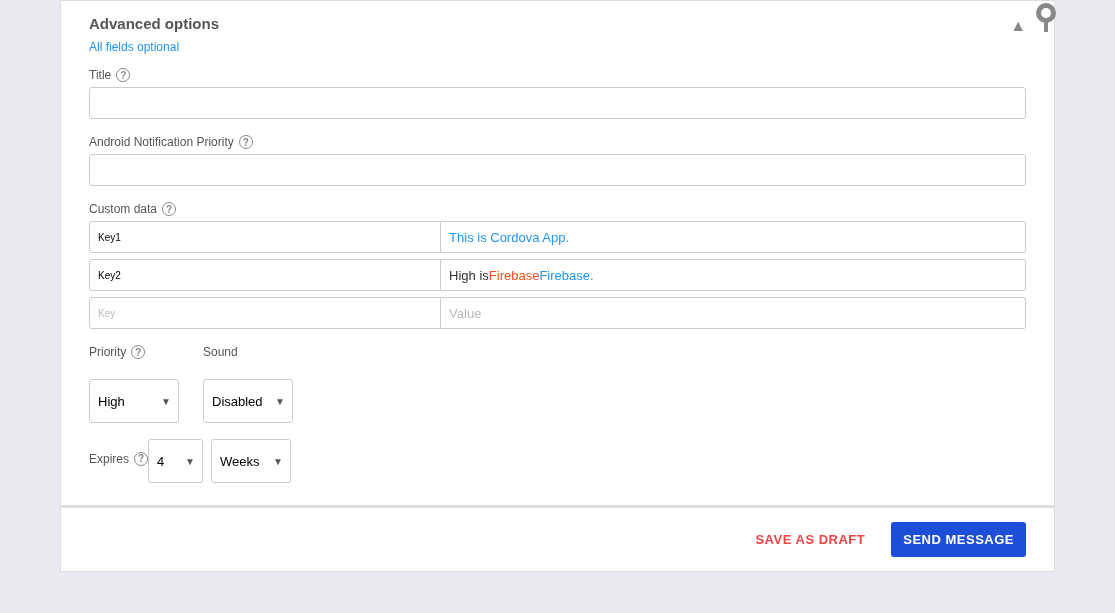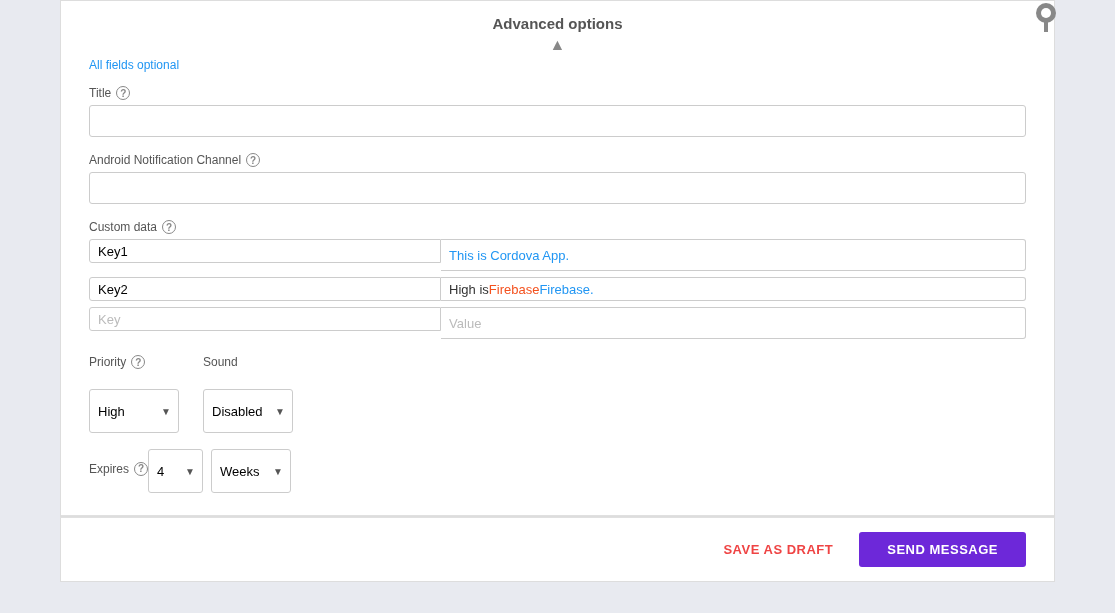--- a/index.html
+++ b/index.html
@@ -65,25 +65,25 @@
     .custom-data-section {
       margin-bottom: 16px;
     }
     .custom-data-row {
       display: flex;
       gap: 0;
       margin-bottom: 6px;
     }
     .custom-data-key {
       flex: 1;
-      height: 24px;
+      height: 32px;
       border: 1px solid #ccc;
       border-radius: 3px 0 0 3px;
       padding: 0 8px;
-      font-size: 13px;
+      font-size: 10px;
       outline: none;
     }
     .custom-data-value {
       flex: 1.7;
       height: 32px;
       border: 1px solid #ccc;
       border-left: none;
       border-radius: 0 3px 3px 0;
       padding: 12px 8px;
       font-size: 13px;
@@ -160,63 +160,63 @@
       border: none;
       color: #ef4444;
       font-size: 13px;
       font-weight: bold;
       cursor: pointer;
       letter-spacing: 0.5px;
       text-transform: uppercase;
       padding: 8px 12px;
     }
     .send-message-btn {
-      background: #6d28d9;
+      background: #1d4ed8;
       border: none;
       color: #fff;
       font-size: 13px;
       font-weight: bold;
       cursor: pointer;
       letter-spacing: 0.5px;
       text-transform: uppercase;
-      padding: 10px 28px;
+      padding: 10px 12px;
       border-radius: 3px;
     }
     .outer-card {
       background: #fff;
       margin: 0 60px;
       border: 1px solid #ddd;
       padding-top: 14px;
     }
   </style>
 </head>
 <body>
 
 <div class="page-wrapper">
 
   <div class="outer-card">
     <div style="padding: 0 28px 0 28px;">
 
-      <div style="display:flex; justify-content:space-between; align-items:center; margin-bottom:4px;flex-direction:column;">
+      <div style="display:flex; justify-content:space-between; align-items:center; margin-bottom:4px;">
         <span class="section-header">Advanced options</span>
         <span style="color:#888; font-size:16px; cursor:pointer;">▲</span>
       </div>
       <div class="optional-text">All fields optional</div>
 
       <div class="field-group">
         <div class="field-label">
           <span>Title</span>
           <span class="help-icon">?</span>
         </div>
         <input class="text-input" type="text" value="" style="">
       </div>
 
       <div class="field-group">
         <div class="field-label">
-          <span>Android Notification Channel</span>
+          <span>Android Notification Priority</span>
           <span class="help-icon">?</span>
         </div>
         <input class="text-input" type="text" style="">
       </div>
 
       <div class="custom-data-section">
         <div class="field-label">
           <span>Custom data</span>
           <span class="help-icon">?</span>
         </div>

